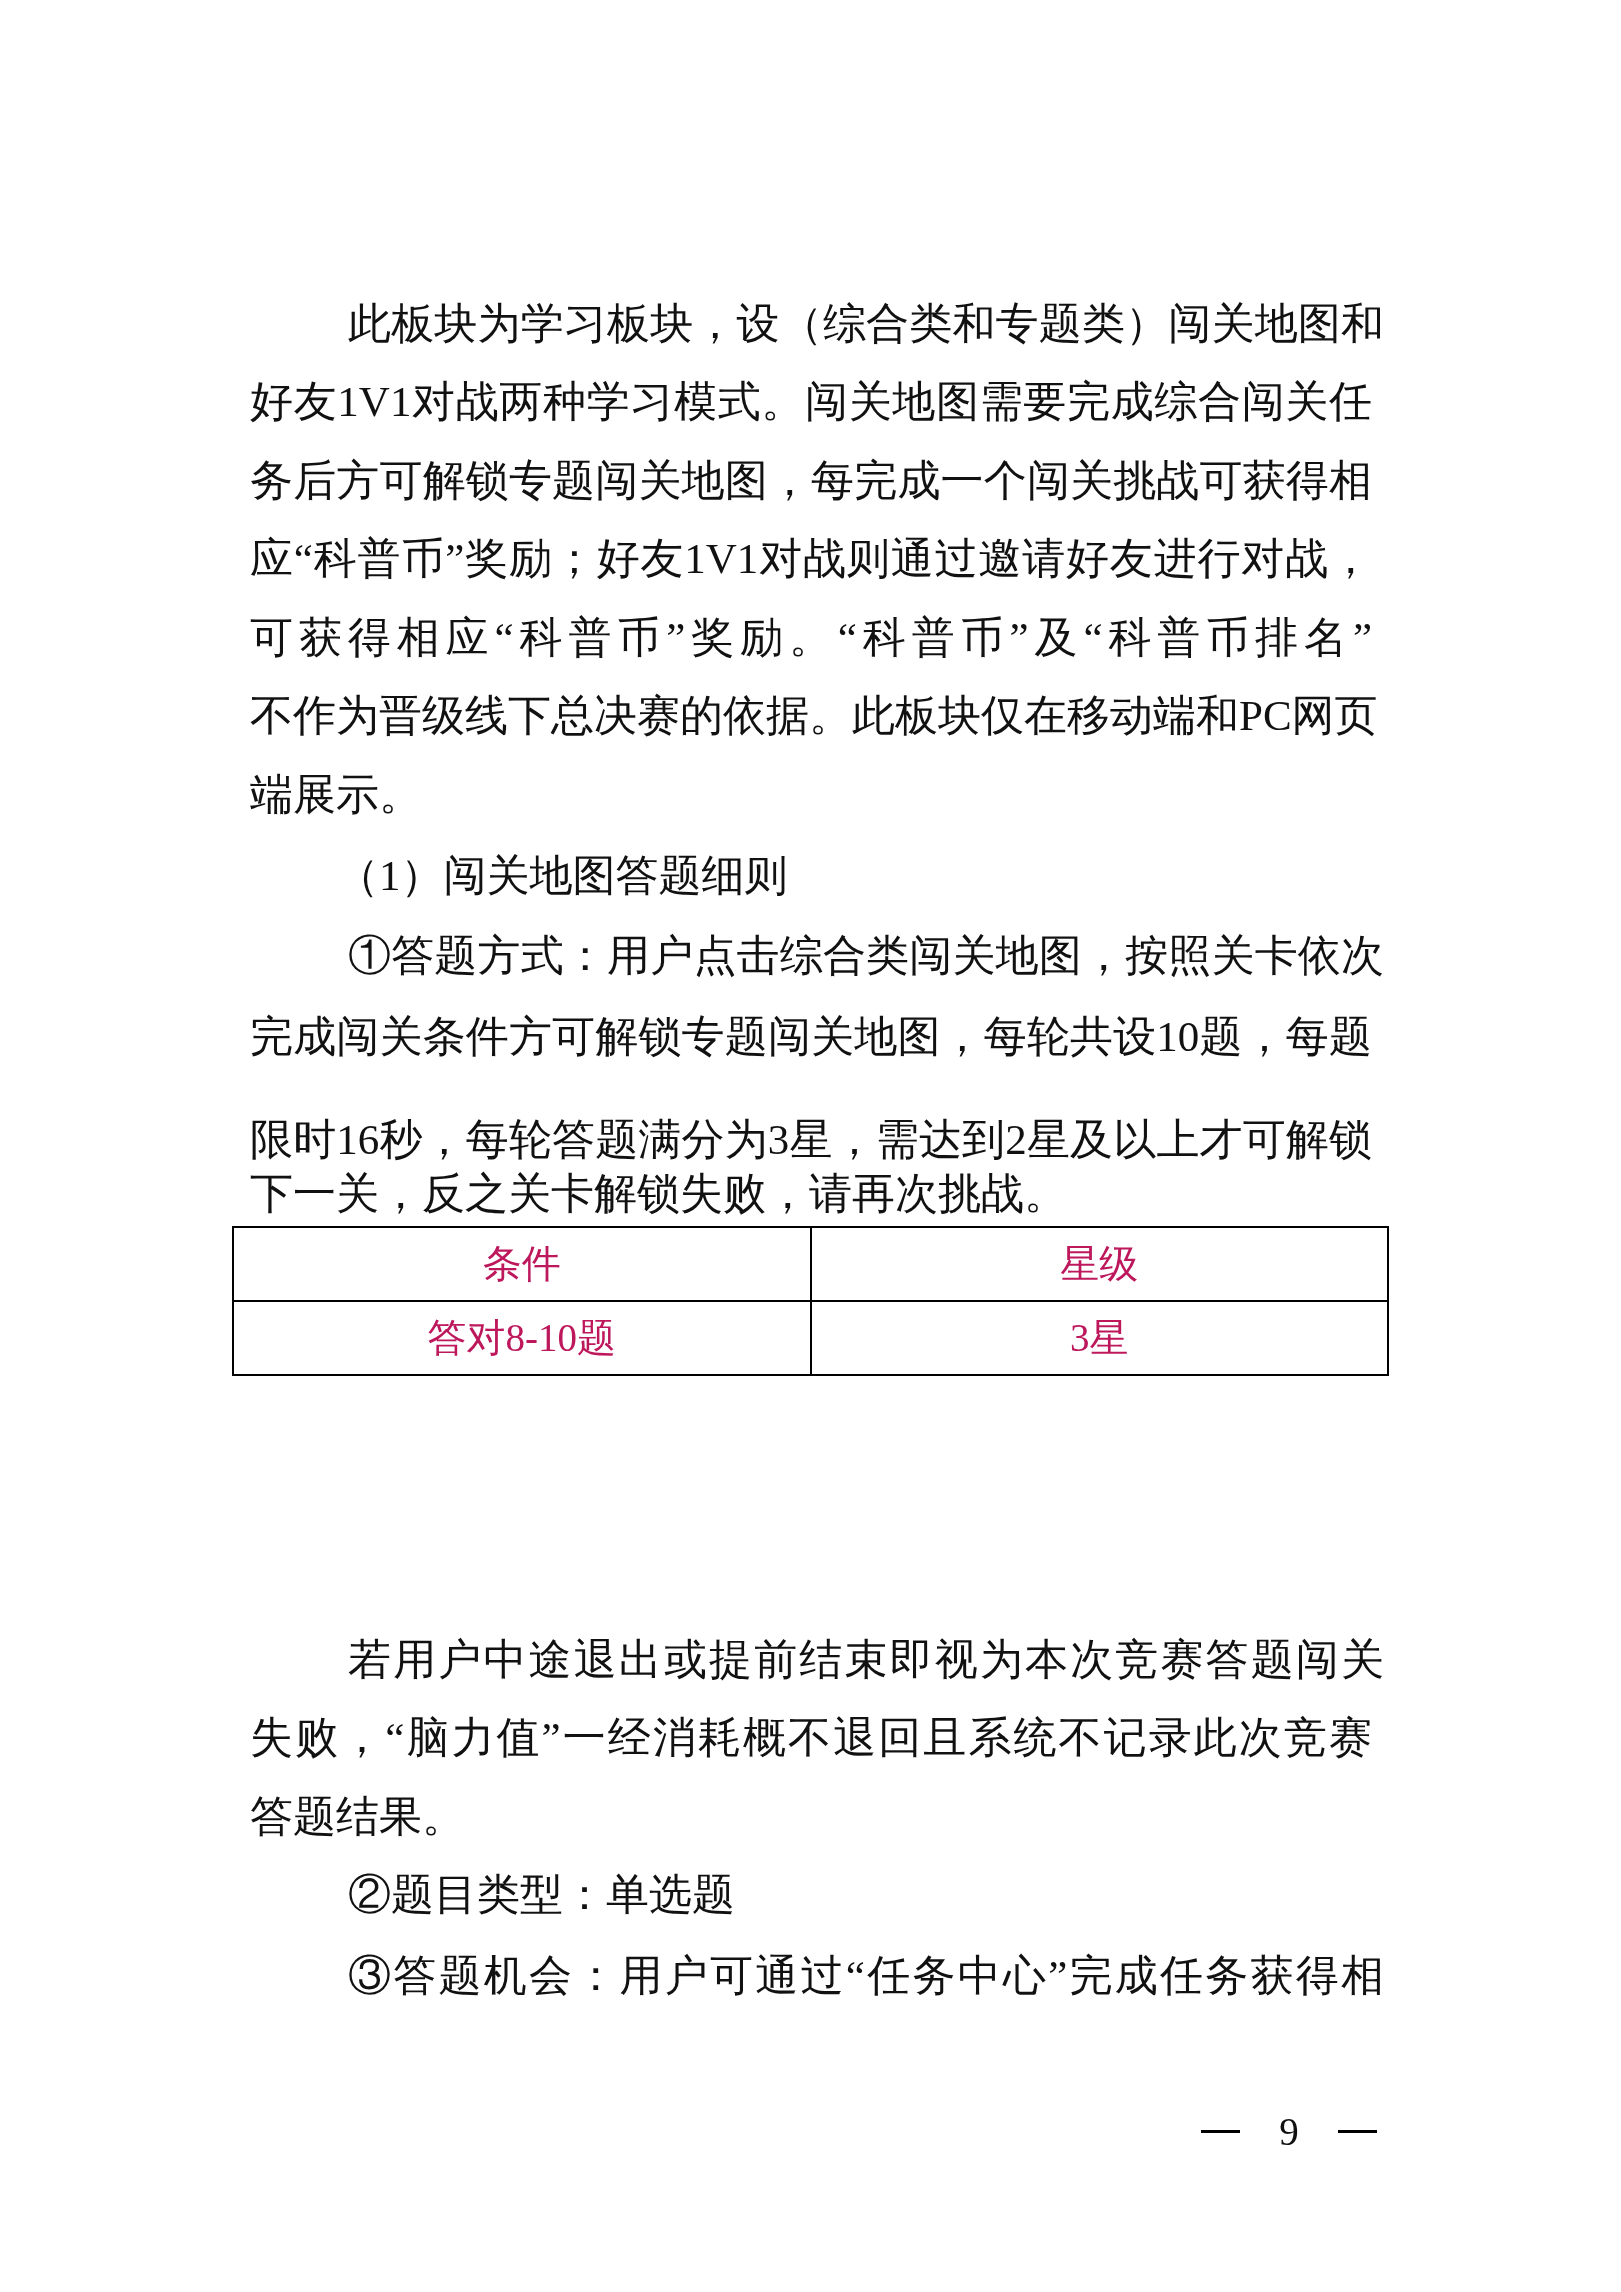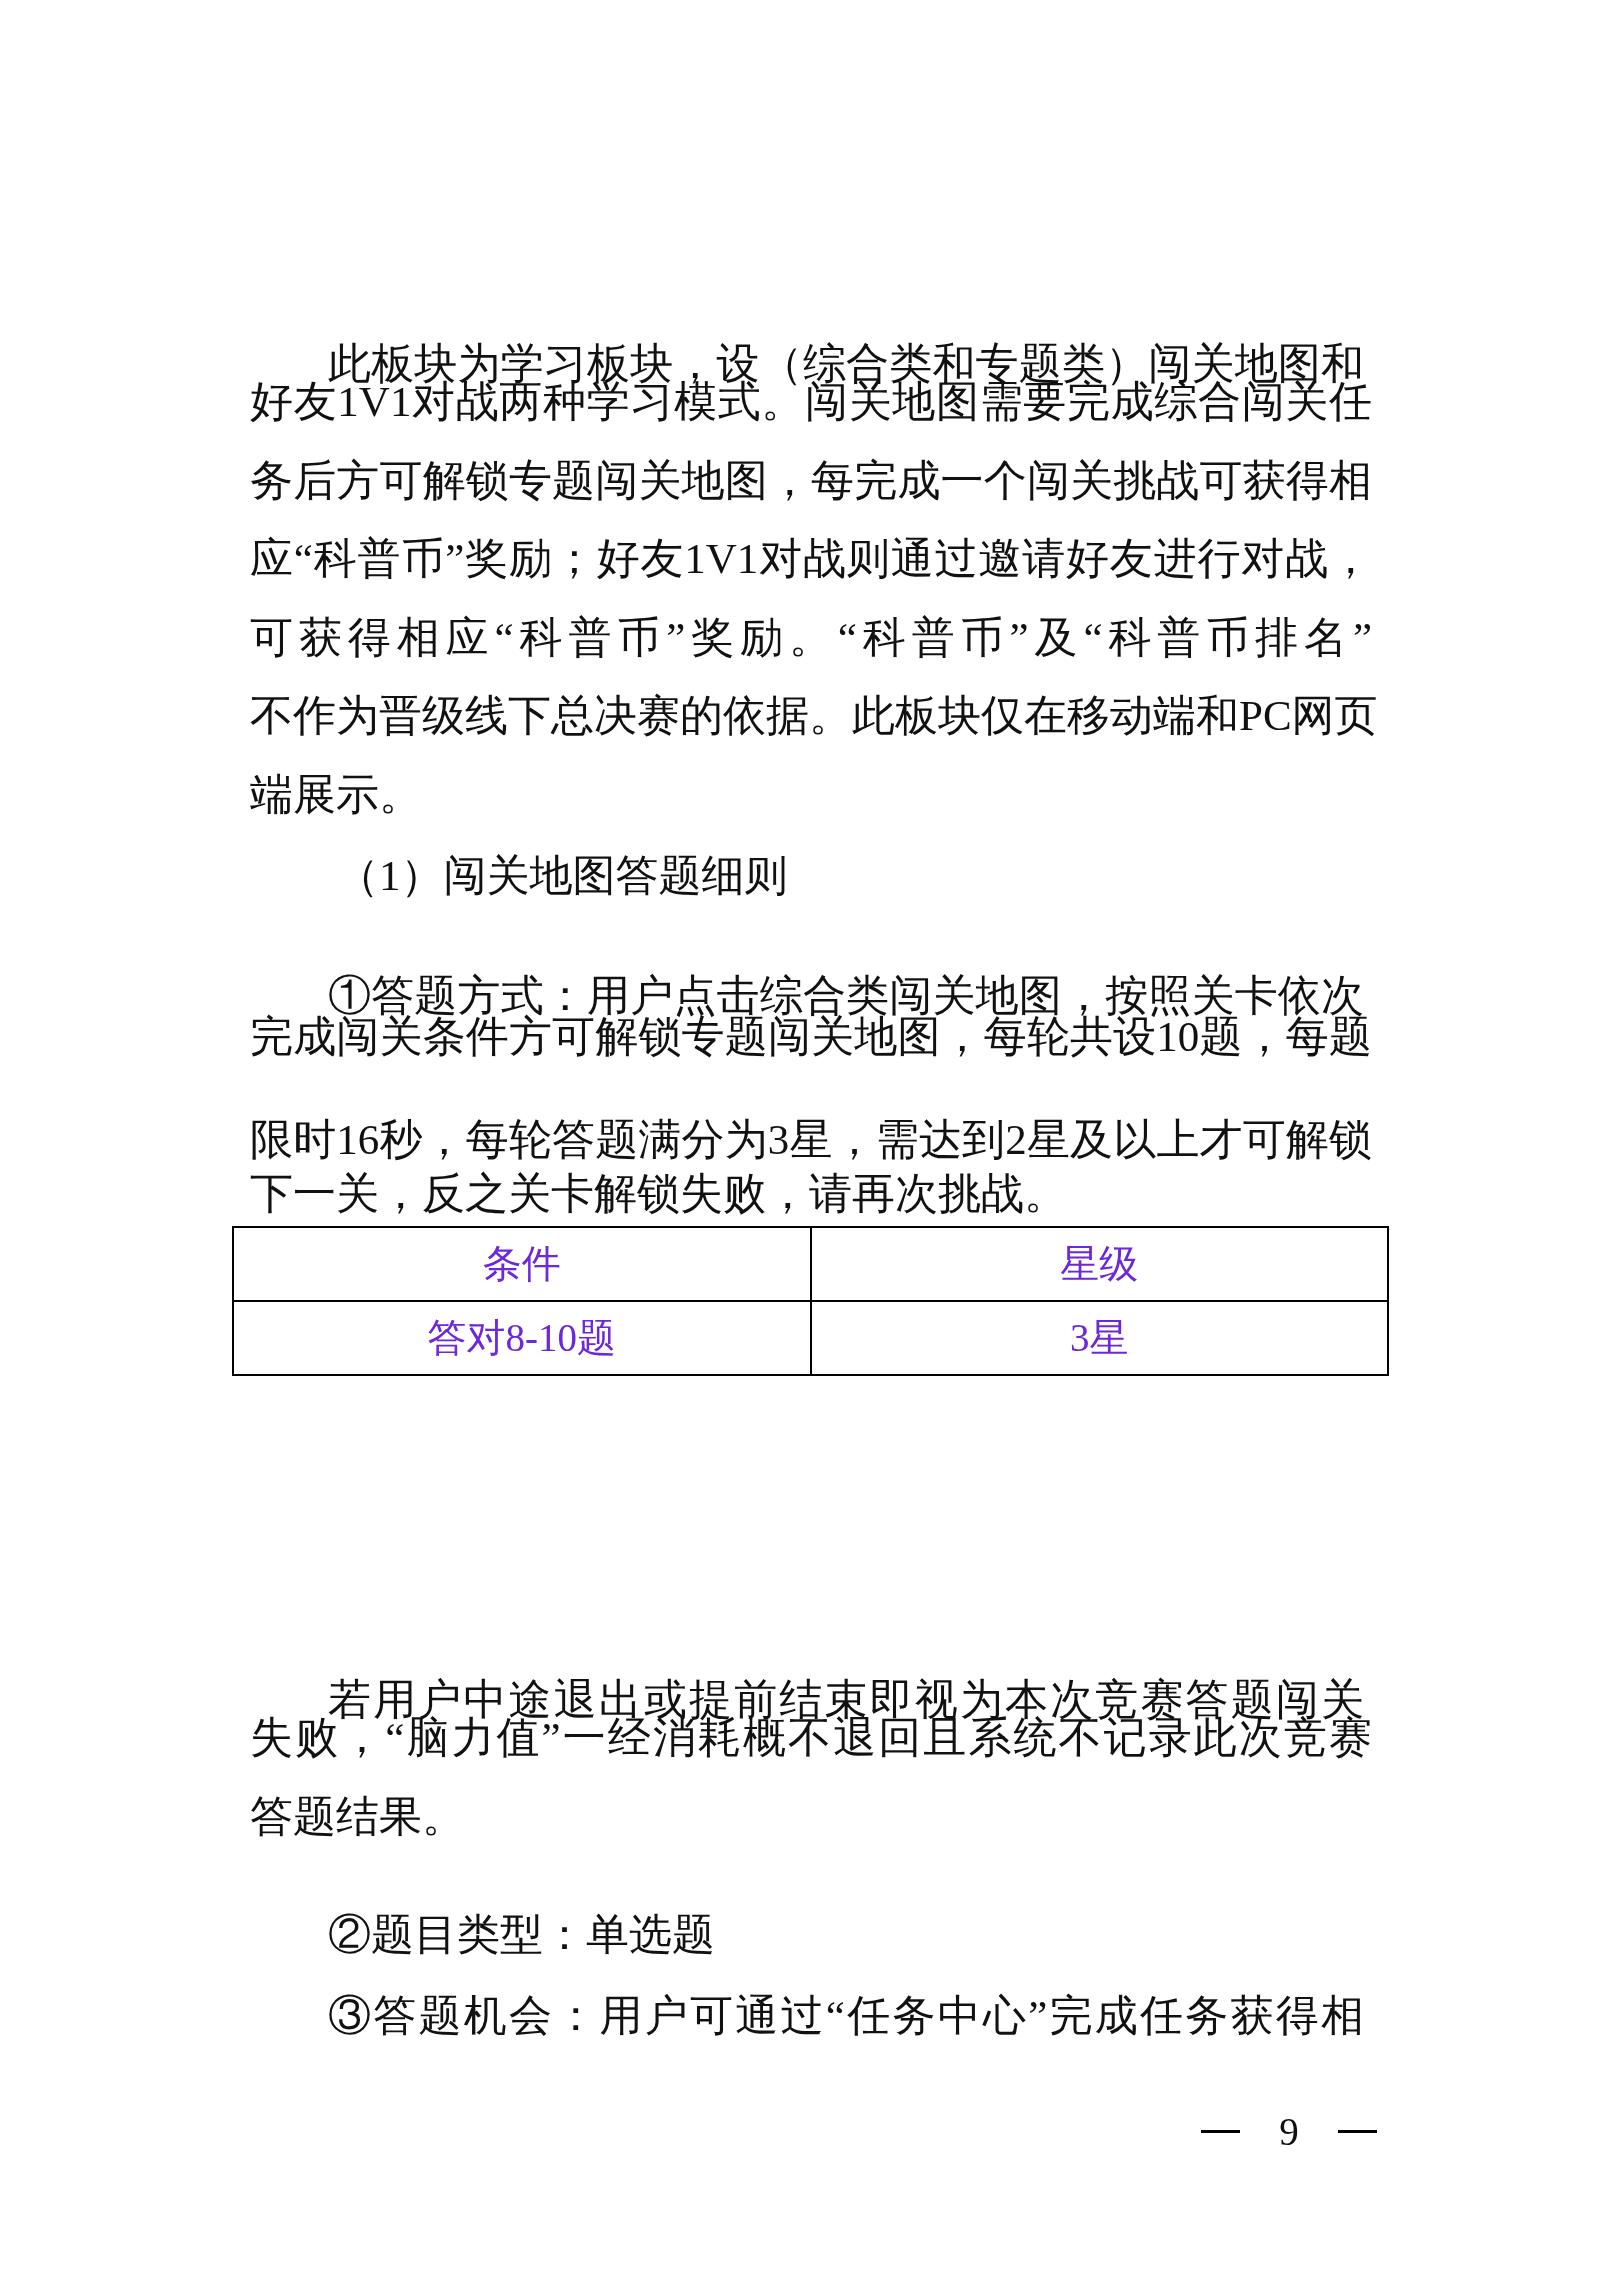--- a/index.html
+++ b/index.html
@@ -13,32 +13,32 @@
     left: 250px;
     width: 1122px;
     height: 59px;
     line-height: 59px;
     font-size: 43px;
     white-space: nowrap;
     text-align: justify;
     text-align-last: justify;
     letter-spacing: 0;
   }
-  .line.indent { left: 328px; width: 1036px; margin-top: 40px; }
+  .line.indent { left: 348px; width: 1036px; }
   .line.last { text-align-last: left; }
   .line.heading { left: 336px; width: auto; text-align-last: left; }
 
   .stars-table {
     position: absolute;
     left: 232px; top: 1226px;
     width: 1157px;
     border-collapse: collapse;
     font-family: "Liberation Serif", "DejaVu Serif", serif;
     font-size: 39px;
-    color: #6d28d9;
+    color: #be185d;
   }
   .stars-table td, .stars-table th {
     border: 2.9px solid #000000;
     height: 72px;
     padding: 0;
     text-align: center;
     vertical-align: middle;
     font-weight: normal;
     width: 50%;
   }

